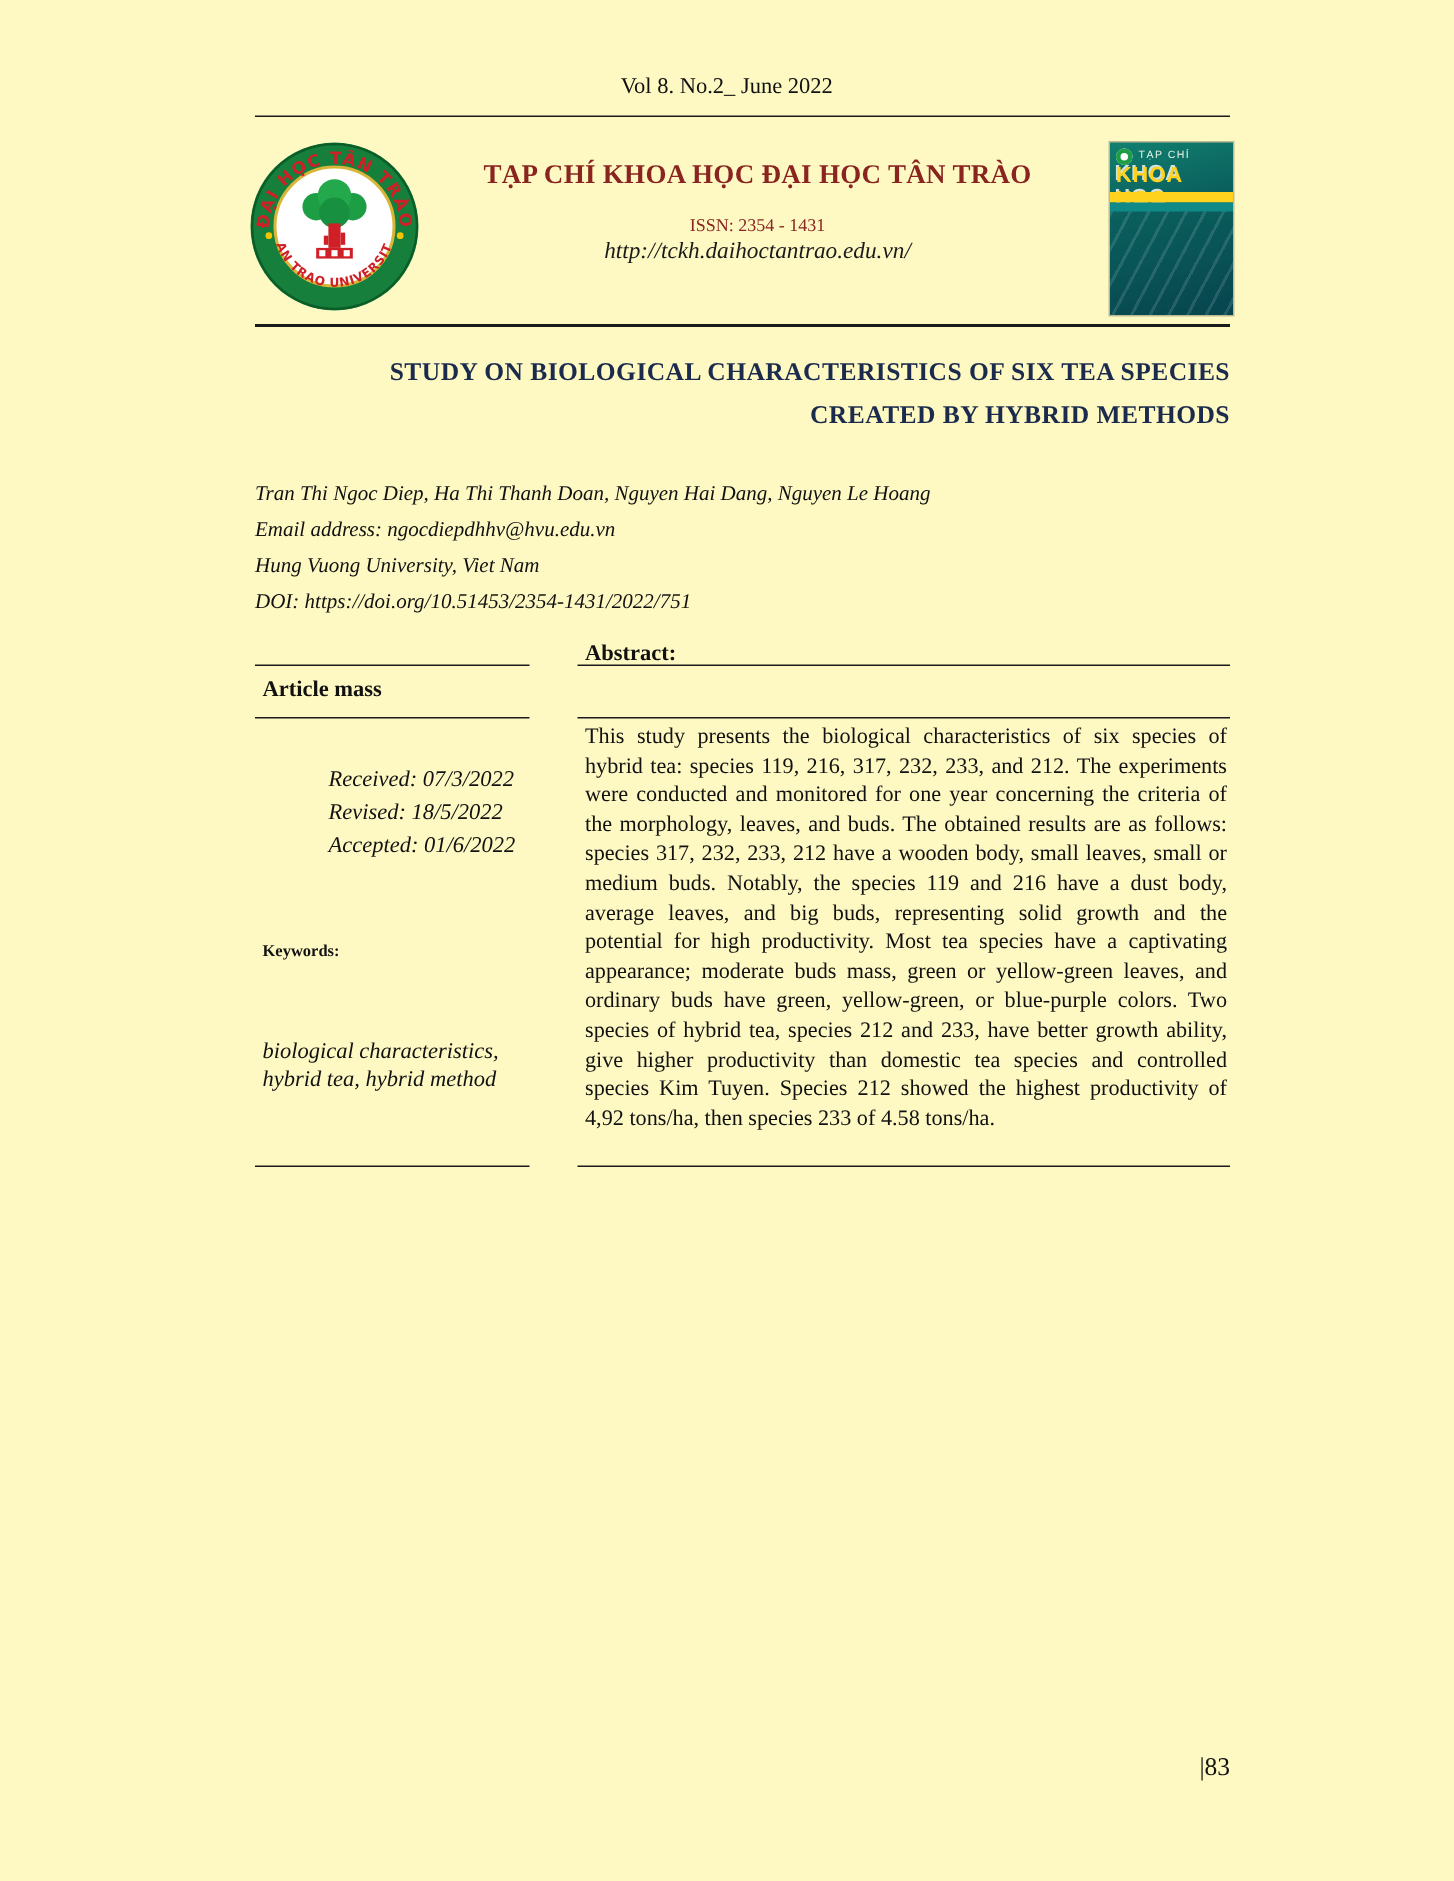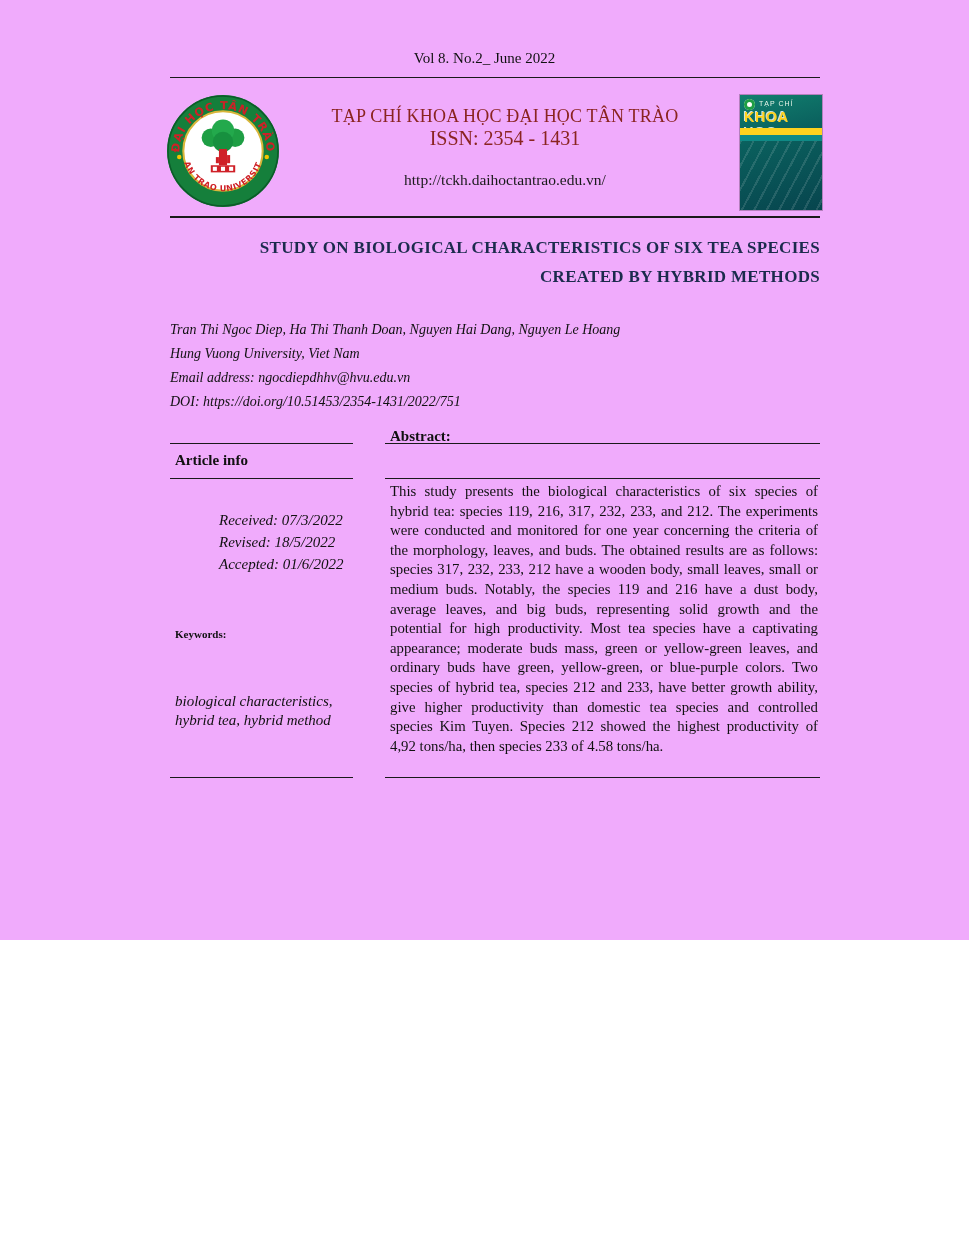--- a/index.html
+++ b/index.html
@@ -1,29 +1,29 @@
 <!DOCTYPE html>
 <html><head>
 <meta charset="utf-8">
 <style>
   html,body{margin:0;padding:0;background:#ffffff;}
   .page{
-    position:relative;width:969px;height:940px;margin:0 auto;background:#f0abfc;
+    position:relative;width:969px;height:1254px;margin:0 auto;background:#fef9c3;
     font-family:"Liberation Serif","DejaVu Serif",serif;color:#111;overflow:hidden;
   }
   .rule{position:absolute;background:#1a1a1a;height:1px;}
 
   
   .vol-line{position:absolute;top:50px;left:0;width:100%;text-align:center;font-size:15px;color:#111;}
   .rule-top{left:170px;top:77px;width:650px;}
   .seal{position:absolute;left:166px;top:94px;width:114px;height:114px;}
   .mast-center{position:absolute;left:285px;top:106px;width:440px;text-align:center;}
-  .journal-name{font-size:18px;font-weight:normal;color:#8a2420;letter-spacing:.2px;}
-  .issn{font-size:20px;color:#8a2420;}
-  .site{margin-top:21px;font-size:15.5px;color:#1a1a1a;}
+  .journal-name{font-size:18px;font-weight:bold;color:#8a2420;letter-spacing:.2px;}
+  .issn{margin-top:16px;font-size:12px;color:#8a2420;}
+  .site{margin-top:1px;font-size:15.5px;color:#1a1a1a;font-style:italic;}
   .cover{
     position:absolute;left:740px;top:95px;width:82px;height:115px;
     background:linear-gradient(165deg,#11806f 0%,#0a5f5d 38%,#07454e 100%);
     box-shadow:0 0 0 1px rgba(0,0,0,.25);
     font-family:"Liberation Sans","DejaVu Sans",sans-serif;overflow:hidden;
   }
   .cover-logo{position:absolute;left:4px;top:4px;width:11px;height:11px;border-radius:50%;
     background:#ffffff;box-shadow:inset 0 0 0 3px #1e9e44;}
   .cover-small{position:absolute;left:19px;top:5px;font-size:7px;color:#e8f5e9;letter-spacing:1px;}
   .cover-big{position:absolute;left:4px;top:14px;font-size:14.5px;font-weight:bold;color:#ffd21e;
@@ -116,27 +116,27 @@
 
   <div class="rule rule-mast"></div>
 
   <div class="title">
     <div>STUDY ON BIOLOGICAL CHARACTERISTICS OF SIX TEA SPECIES</div>
     <div>CREATED BY HYBRID METHODS</div>
   </div>
 
   <div class="byline">
     <div>Tran Thi Ngoc Diep, Ha Thi Thanh Doan, Nguyen Hai Dang, Nguyen Le Hoang</div>
+    <div>Email address: ngocdiepdhhv@hvu.edu.vn</div>
     <div>Hung Vuong University, Viet Nam</div>
-    <div>Email address: ngocdiepdhhv@hvu.edu.vn</div>
     <div>DOI: https://doi.org/10.51453/2354-1431/2022/751</div>
   </div>
 
   <div class="rule l-rule-a"></div>
-  <div class="info-heading">Article info</div>
+  <div class="info-heading">Article mass</div>
   <div class="rule l-rule-b"></div>
   <div class="info-dates">
     <div>Received: 07/3/2022</div>
     <div>Revised: 18/5/2022</div>
     <div>Accepted: 01/6/2022</div>
   </div>
   <div class="kw-label">Keywords:</div>
   <div class="kw-text">biological characteristics, hybrid tea, hybrid method</div>
   <div class="rule l-rule-c"></div>
 

